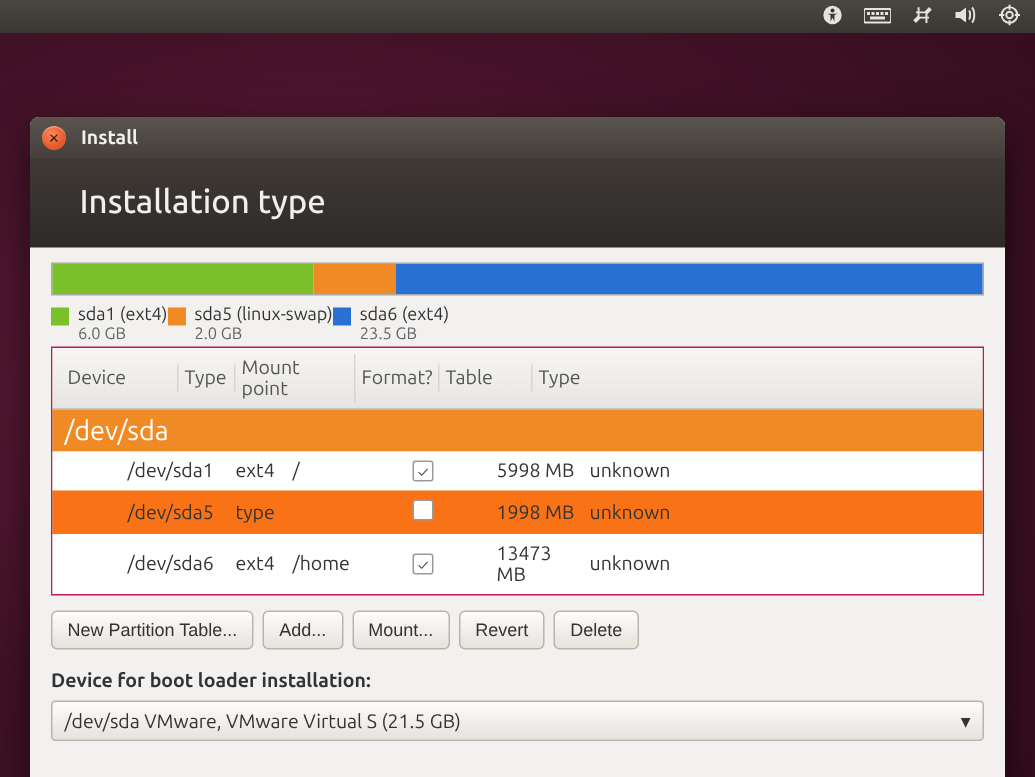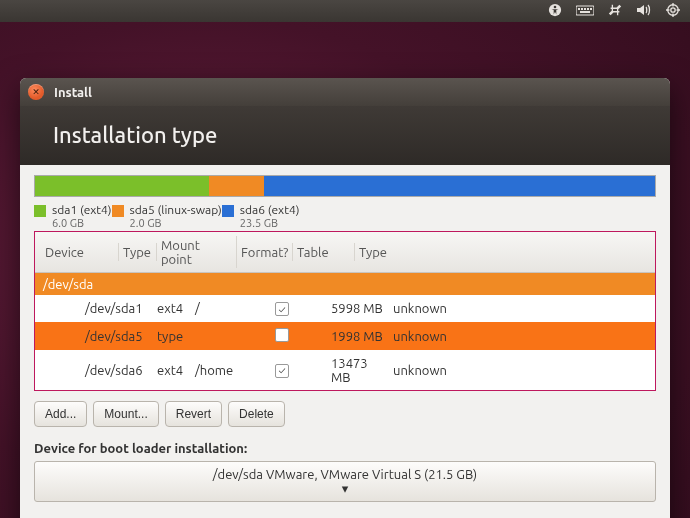--- a/index.html
+++ b/index.html
@@ -66,21 +66,21 @@
   font-size: 13px;
   color: #333;
 }
 .tbl-head {
   background: linear-gradient(#f7f6f4, #e7e5e1);
   border-bottom: 1px solid #c9c4be; color: #555;
 }
 .tbl-head > div { border-right: 1px solid #d8d5cf; padding: 2px 4px; }
 .tbl-head > div:last-child { border-right: none; }
 .row-disk {
-  background: #f08a24; color: #fff; padding: 4px 8px; font-size: 13px;
+  background: #f08a24; color: #fff; padding: 4px 8px; font-size: 18px;
 }
 .tbl-row { background: #fff; padding-left: 40px; }
 .tbl-row.alt { background: #f97316; }
 .tbl-row > div { padding: 2px 4px; }
 .col-dev { padding-left: 10px !important; }
 .chk {
   width: 14px; height: 14px; border: 1px solid #999; background: #fff;
   display: inline-flex; align-items: center; justify-content: center;
   font-size: 10px; color: #444; border-radius: 2px;
 }
@@ -90,21 +90,21 @@
   background: linear-gradient(#fdfcfb, #e6e3dd);
   border: 1px solid #b9b4ac; border-radius: 4px;
   font-size: 12px; color: #333; cursor: pointer;
 }
 .lbl-boot { margin-top: 14px; font-size: 13px; color: #333; font-weight: bold; }
 .combo {
   width: 100%; margin-top: 6px;
   background: linear-gradient(#fdfcfb, #e6e3dd);
   border: 1px solid #b9b4ac; border-radius: 3px;
   padding: 5px 8px; font-size: 13px; color: #333;
-  display: flex; justify-content: space-between; align-items: center; flex-direction: column;
+  display: flex; justify-content: space-between; align-items: center;
 }
 .footer-btns {
   display: flex; justify-content: flex-end; gap: 10px;
   padding: 8px 14px 14px 14px;
 }
 </style>
 </head>
 <body>
 
 <div class="top-panel">
@@ -208,20 +208,21 @@
         <div class="col-dev">/dev/sda6</div>
         <div>ext4</div>
         <div>/home</div>
         <div><span class="chk">✓</span></div>
         <div>13473 MB</div>
         <div>unknown</div>
       </div>
     </div>
 
     <div class="btn-row">
+      <button class="btn">New Partition Table...</button>
       <button class="btn">Add...</button>
       <button class="btn">Mount...</button>
       <button class="btn">Revert</button>
       <button class="btn">Delete</button>
     </div>
 
     <div class="lbl-boot">Device for boot loader installation:</div>
     <div class="combo">
       <span>/dev/sda    VMware, VMware Virtual S (21.5 GB)</span>
       <span>▾</span>

